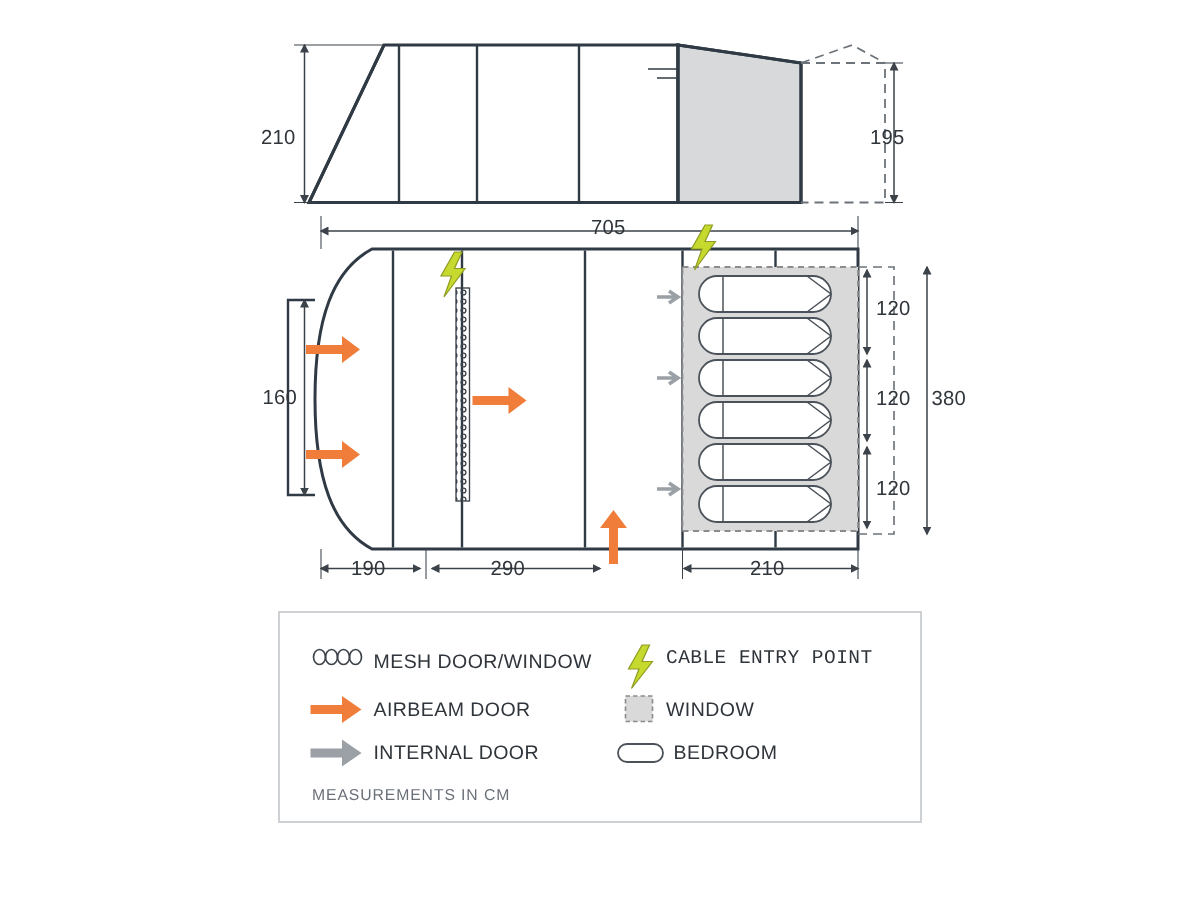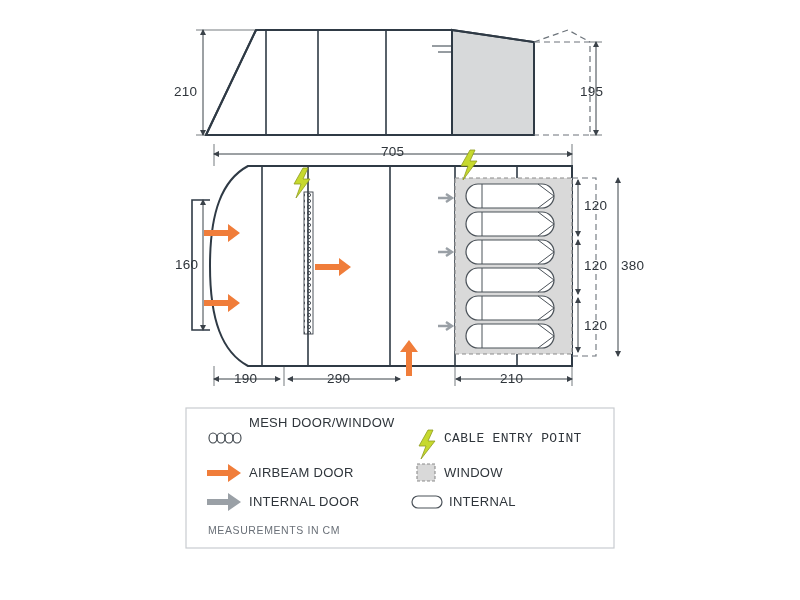--- a/index.html
+++ b/index.html
@@ -200,36 +200,36 @@
 
       <path d="M207,499 L228,499 L228,493 L241,502 L228,511 L228,505 L207,505 Z" fill="#9aa0a6"></path>
 
       <rect x="412" y="496" width="30" height="12" rx="6" fill="#ffffff" stroke="#4b5259" stroke-width="1.2"></rect>
     </g>
   </svg>
 
   <div class="dim-label" style="left:174px; top:84px;">210</div>
   <div class="dim-label" style="left:580px; top:84px;">195</div>
 
-  <div class="dim-label" style="left:381px; top:144px;">705</div>
+  <div class="dim-label" style="left:394px; top:144px;">705</div>
 
   <div class="dim-label" style="left:175px; top:257px;">160</div>
 
   <div class="dim-label" style="left:584px; top:198px;">120</div>
   <div class="dim-label" style="left:584px; top:258px;">120</div>
   <div class="dim-label" style="left:584px; top:318px;">120</div>
 
   <div class="dim-label" style="left:621px; top:258px;">380</div>
 
   <div class="dim-label" style="left:234px; top:371px;">190</div>
   <div class="dim-label" style="left:327px; top:371px;">290</div>
   <div class="dim-label" style="left:500px; top:371px;">210</div>
 
-  <div class="legend-label" style="left:249px; top:415px;">MESH DOOR/WINDOW</div>
+  <div class="legend-label" style="left:249px; top:433px;">MESH DOOR/WINDOW</div>
   <div class="legend-label" style="left:444px; top:431px;font-family:Liberation Mono, monospace;">CABLE ENTRY POINT</div>
   <div class="legend-label" style="left:249px; top:465px;">AIRBEAM DOOR</div>
   <div class="legend-label" style="left:444px; top:465px;">WINDOW</div>
   <div class="legend-label" style="left:249px; top:494px;">INTERNAL DOOR</div>
-  <div class="legend-label" style="left:449px; top:494px;">INTERNAL</div>
+  <div class="legend-label" style="left:449px; top:494px;">BEDROOM</div>
 
   <div class="legend-note" style="left:208px; top:524px;">MEASUREMENTS IN CM</div>
 
 </div>
 
 </body></html>

